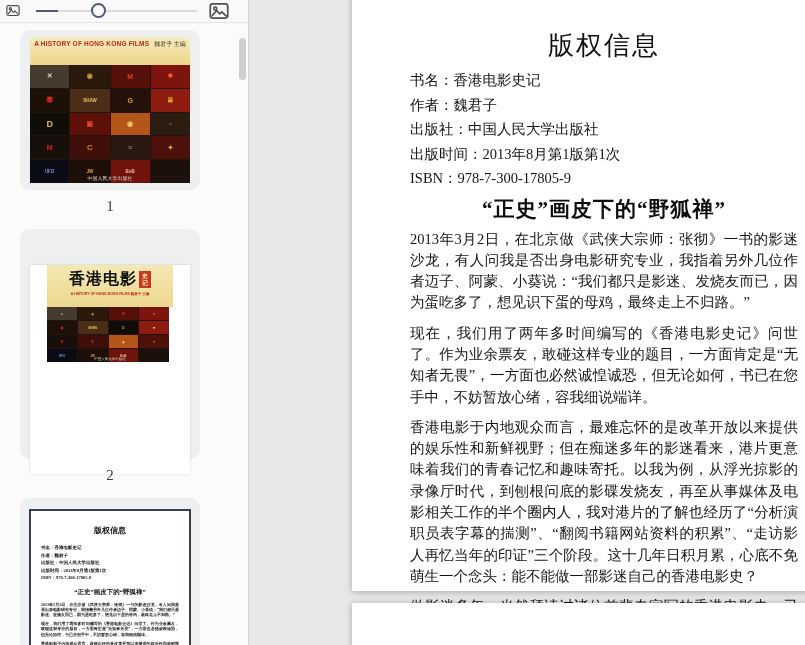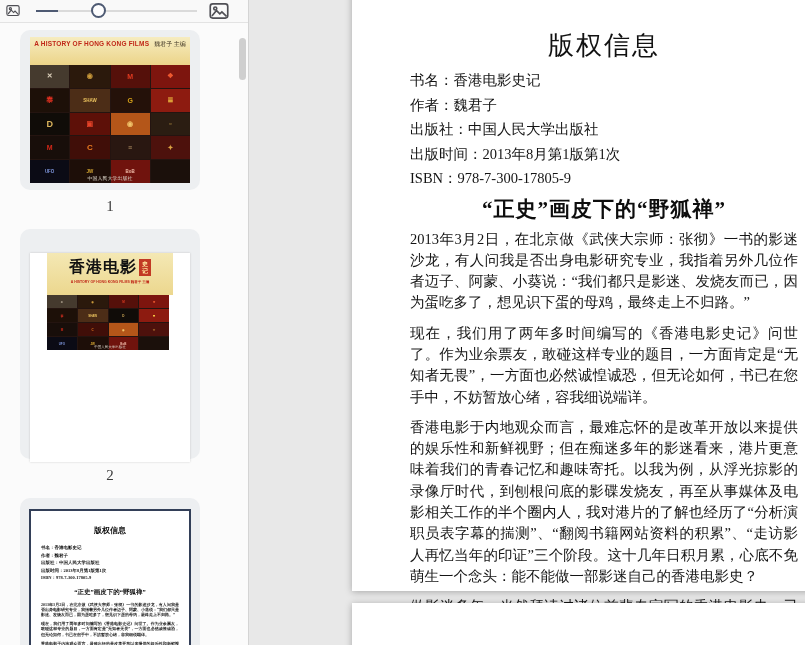--- a/index.html
+++ b/index.html
@@ -40,21 +40,21 @@
   .cover-banner .by { color:#3a3020; font-size:6px; }
   .tiles { display:grid; grid-template-columns:repeat(4,1fr); grid-auto-rows:1fr;
     width:160px; height:118px; gap:1px; background:#241410; }
   .tile { display:flex; align-items:center; justify-content:center;
     font-family:"Liberation Sans",sans-serif; font-weight:bold; font-size:7px; overflow:hidden; }
   .cover-footer { position:absolute; left:0; right:0; bottom:2px; text-align:center;
     color:#dcd6ca; font-size:5px; font-family:"Liberation Sans",sans-serif; }
 
   
   .page2 { width:160px; height:209px; background:#fff; box-shadow:0 0 2px rgba(0,0,0,.18); }
-  .cover-mini { position:relative; width:126px; height:97px; margin:14px auto 0; overflow:hidden; }
+  .cover-mini { position:relative; width:126px; height:97px; margin:26px auto 0; overflow:hidden; }
   .cm-top { height:42px; background:linear-gradient(#f4e8b4,#ecd78e); text-align:center; padding-top:4px; }
   .cm-title-row { display:flex; align-items:center; justify-content:center; gap:2px; }
   .cm-title { font-size:16px; font-weight:bold; color:#111; letter-spacing:1px; }
   .cm-stamp { width:12px; height:17px; background:#c23a24; color:#ffe9a0;
     display:flex; flex-direction:column; align-items:center; justify-content:center;
     font-size:6px; line-height:7px; font-weight:bold; }
   .cm-sub { margin-top:2px; color:#c02818; font-weight:bold; font-size:3.5px;
     font-family:"Liberation Sans",sans-serif; }
   .cm-tiles { display:grid; grid-template-columns:repeat(4,1fr); grid-auto-rows:1fr;
     width:122px; height:55px; gap:1px; background:#241410; }

